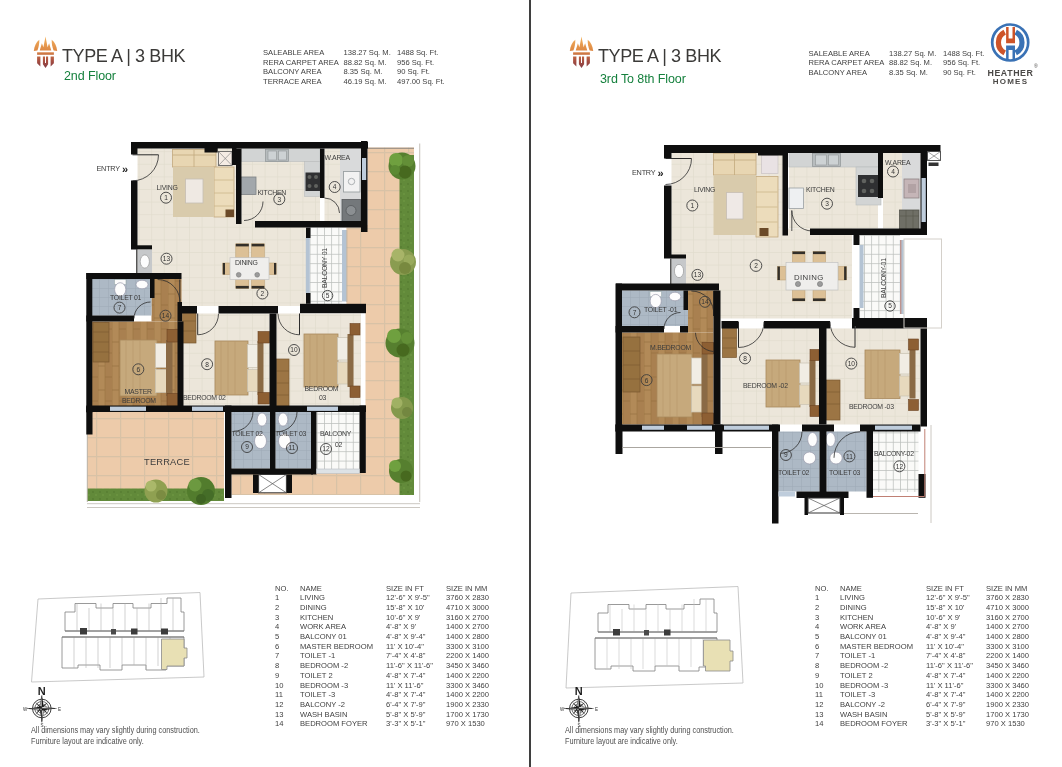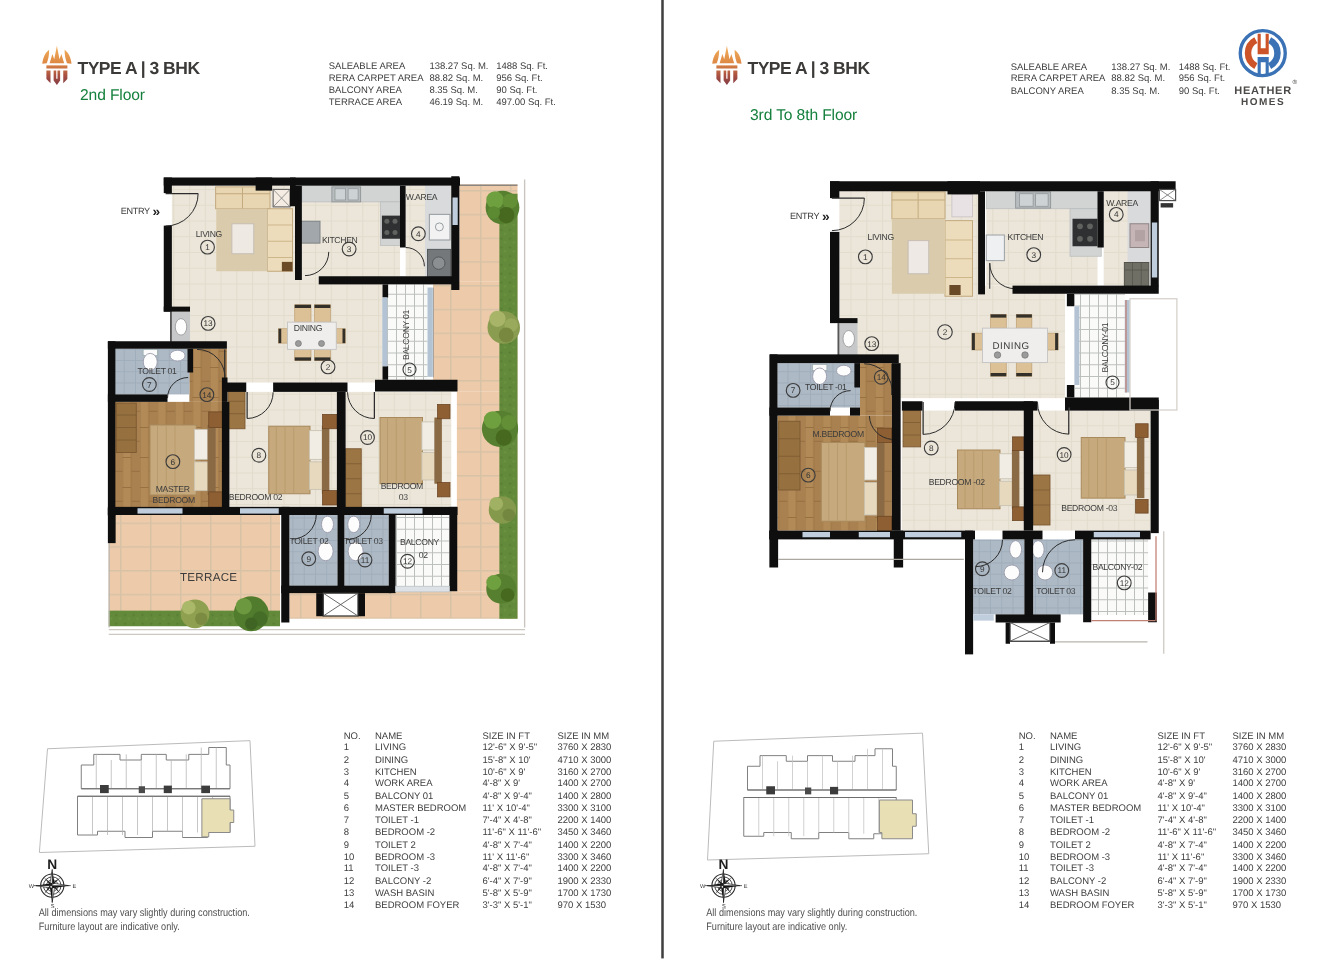--- a/index.html
+++ b/index.html
@@ -1,18 +1,18 @@
 <!DOCTYPE html>
 <html><head>
 <meta charset="utf-8">
 <style>
 html,body{margin:0;padding:0;background:#fff}
 #page{position:relative;width:1062px;height:767px;background:#ffffff;font-family:"Liberation Sans",sans-serif;overflow:hidden}
 .abs{position:absolute}
-.h1{font-size:14px;font-weight:bold;color:#3b3a38;letter-spacing:-.4px;white-space:nowrap}
+.h1{font-size:18px;font-weight:normal;color:#3b3a38;letter-spacing:-.4px;white-space:nowrap}
 .h2{font-size:12.5px;color:#15803d;letter-spacing:-.1px;white-space:nowrap}
 .col{font-size:7.6px;color:#3e3e3e;line-height:9.7px;white-space:nowrap}
 .disc{font-size:8.6px;color:#4f4f4f;line-height:11.9px;white-space:nowrap;transform:scaleX(.85);transform-origin:left top}
 svg text{font-family:"Liberation Sans",sans-serif}
 .lbl{font-size:6.9px;fill:#3c3c3c;letter-spacing:-.25px}
 .num{font-size:6.6px;fill:#333}
 .cir{fill:none;stroke:#3c3c3c;stroke-width:.9}
 .w{fill:#0e0e0e}
 .win{fill:#bfcddc}
 .arc{fill:none;stroke:#2c2c2c;stroke-width:.8}
@@ -1197,21 +1197,21 @@
 <text x="1034" y="67.5" style="font-size:5px;fill:#4c4a48">®</text>
 </g>
 </svg>
 
 <div class="abs" style="left:529px;top:0;width:1.8px;height:767px;background:#3f3f3f"></div>
 
 <div class="abs h1" style="left:62px;top:46px">TYPE A | 3 BHK</div>
 <div class="abs h2" style="left:64px;top:68.6px">2nd Floor</div>
 
 <div class="abs h1" style="left:598px;top:46px">TYPE A | 3 BHK</div>
-<div class="abs h2" style="left:600px;top:85px">3rd To 8th Floor</div>
+<div class="abs h2" style="left:600px;top:72px">3rd To 8th Floor</div>
 
 <div class="abs col" style="left:263px;top:48px">SALEABLE AREA<br>RERA CARPET AREA<br>BALCONY AREA<br>TERRACE AREA</div>
 <div class="abs col" style="left:343.5px;top:48px">138.27 Sq. M.<br>88.82 Sq. M.<br>8.35 Sq. M.<br>46.19 Sq. M.</div>
 <div class="abs col" style="left:397px;top:48px">1488 Sq. Ft.<br>956 Sq. Ft.<br>90 Sq. Ft.<br>497.00 Sq. Ft.</div>
 
 <div class="abs col" style="left:808.5px;top:48.5px">SALEABLE AREA<br>RERA CARPET AREA<br>BALCONY AREA</div>
 <div class="abs col" style="left:889px;top:48.5px">138.27 Sq. M.<br>88.82 Sq. M.<br>8.35 Sq. M.</div>
 <div class="abs col" style="left:943px;top:48.5px">1488 Sq. Ft.<br>956 Sq. Ft.<br>90 Sq. Ft.</div>
 
 <div class="abs col" style="left:275px;top:583.5px">NO.<br>1<br>2<br>3<br>4<br>5<br>6<br>7<br>8<br>9<br>10<br>11<br>12<br>13<br>14</div>

